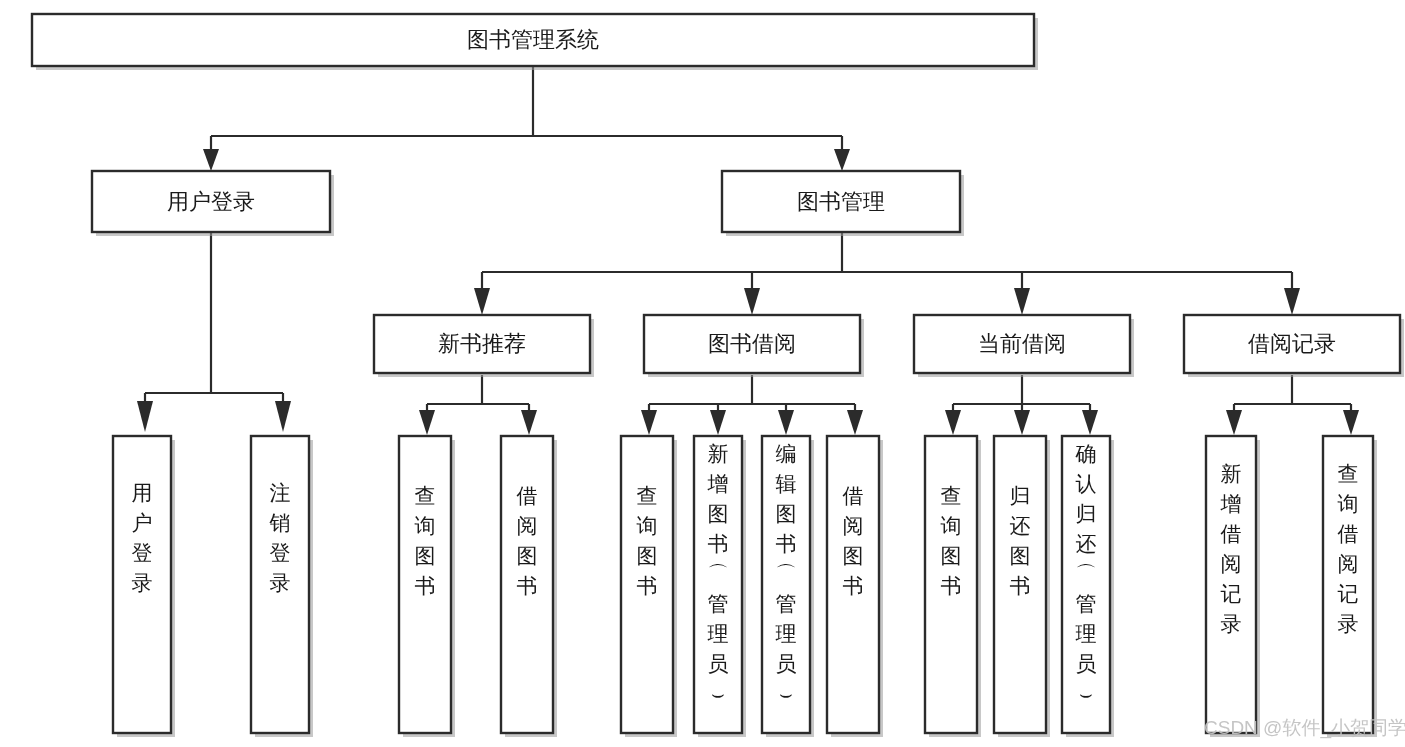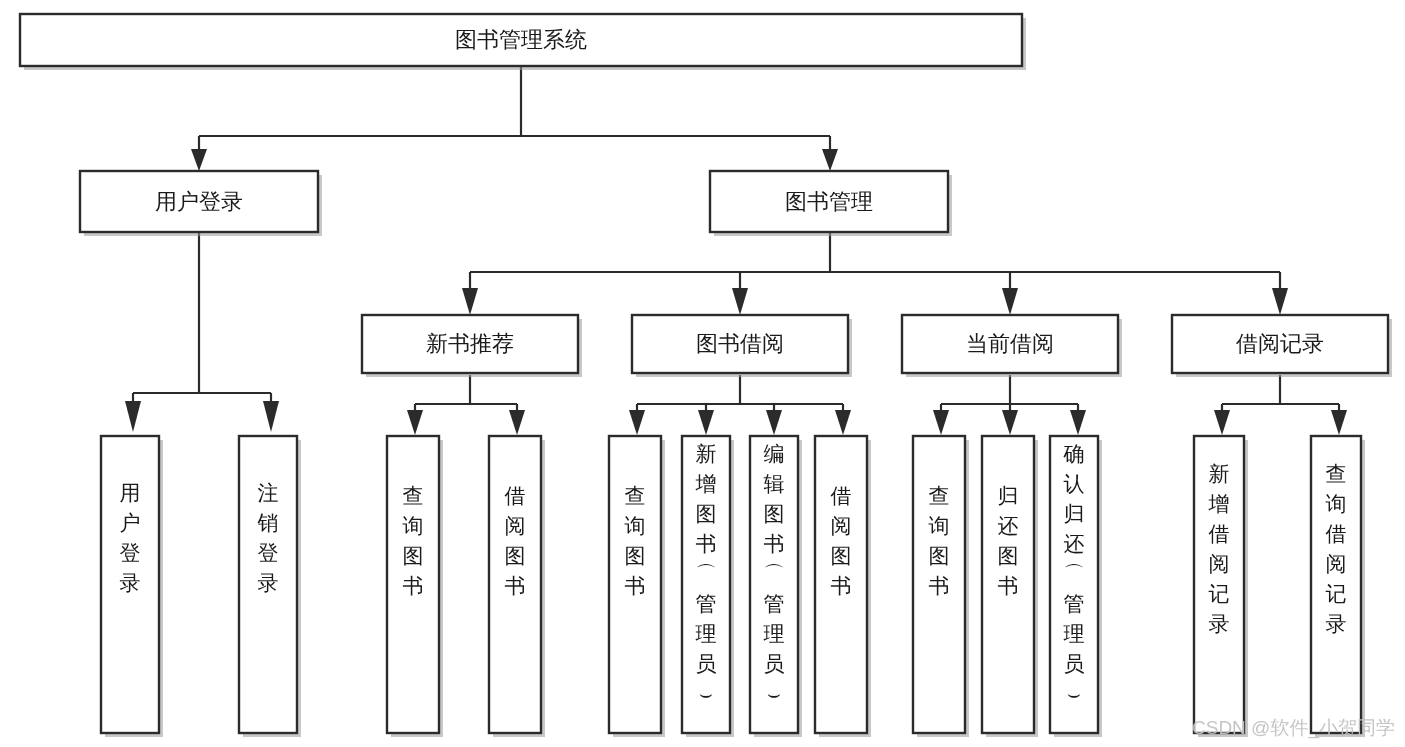--- a/index.html
+++ b/index.html
@@ -9,21 +9,21 @@
   }
   body {
     width: 1405px;
     height: 747px;
     font-family: "Liberation Sans", "DejaVu Sans", sans-serif;
     overflow: hidden;
     position: relative;
   }
   #diagram-root {
     position: absolute;
-    left: 0;
+    left: 12px;
     top: 0;
     width: 1342px;
     height: 747px;
     text-decoration: underline;
   }
   .node-box {
     fill: #ffffff;
     stroke: #2b2b2b;
     stroke-width: 2.4;
   }

